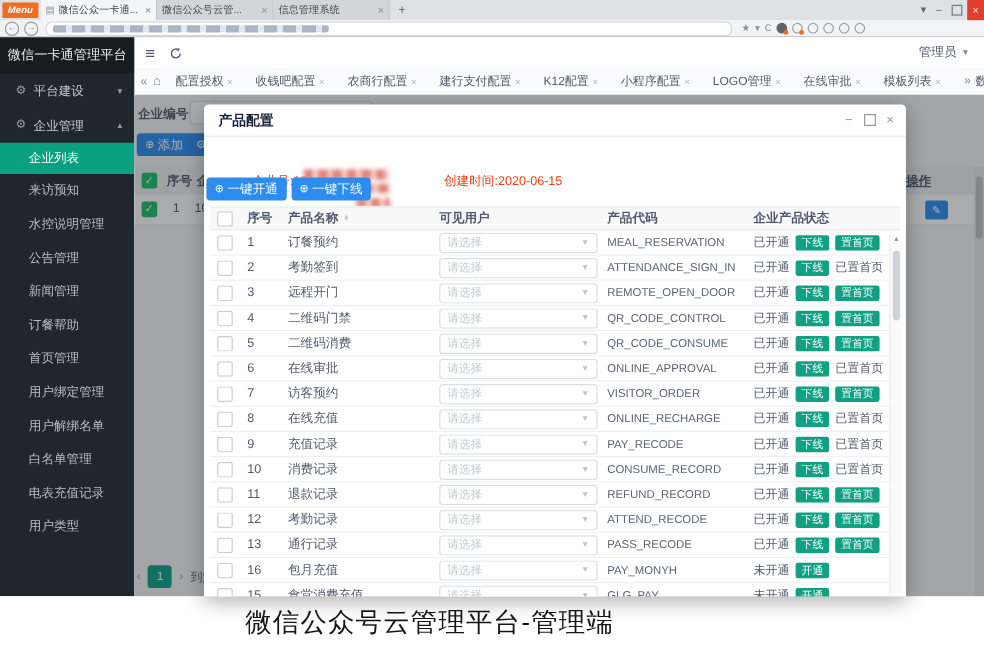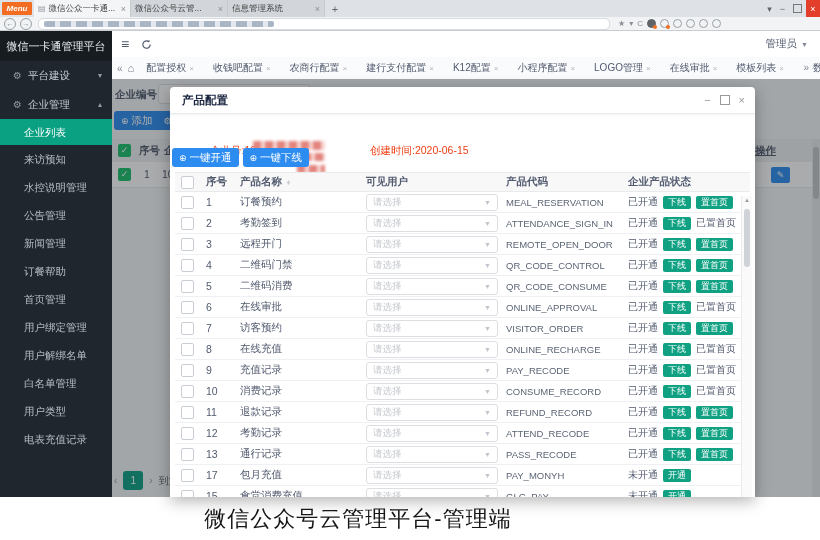--- a/index.html
+++ b/index.html
@@ -203,22 +203,22 @@
           <div class="sitem active">企业列表</div>
           <div class="sitem">来访预知</div>
           <div class="sitem">水控说明管理</div>
           <div class="sitem">公告管理</div>
           <div class="sitem">新闻管理</div>
           <div class="sitem">订餐帮助</div>
           <div class="sitem">首页管理</div>
           <div class="sitem">用户绑定管理</div>
           <div class="sitem">用户解绑名单</div>
           <div class="sitem">白名单管理</div>
+          <div class="sitem">电表充值记录</div>
           <div class="sitem">用户类型</div>
-          <div class="sitem">电表充值记录</div>
         </div>
     </aside>
 
     <div class="main">
       <div class="topbar">
         <span class="hamburger">≡</span>
         <svg class="refresh" viewBox="0 0 12 12">
           <path d="M10 6a4 4 0 1 1-1.2-2.8" fill="none" stroke="#515a6e" stroke-width="1.3"></path>
           <path d="M9.2 0.8 v2.6 h-2.6 z" fill="#515a6e"></path>
         </svg>
@@ -607,21 +607,21 @@
             <div class="mc mc-status">
               <span class="sttext">已开通</span>
               <span class="badge">下线</span>
               <span class="badge">置首页</span>
             </div>
           </div>
           <div class="mrow">
             <div class="mc mc-check">
               <span class="cb"></span>
             </div>
-            <div class="mc">17</div>
+            <div class="mc">16</div>
             <div class="mc">包月充值</div>
             <div class="mc">
               <div class="sel">
                 <span class="selph">请选择</span>
                 <span class="selcaret">▼</span>
               </div>
             </div>
             <div class="mc mono">PAY_MONYH</div>
             <div class="mc mc-status">
               <span class="sttext">未开通</span>

